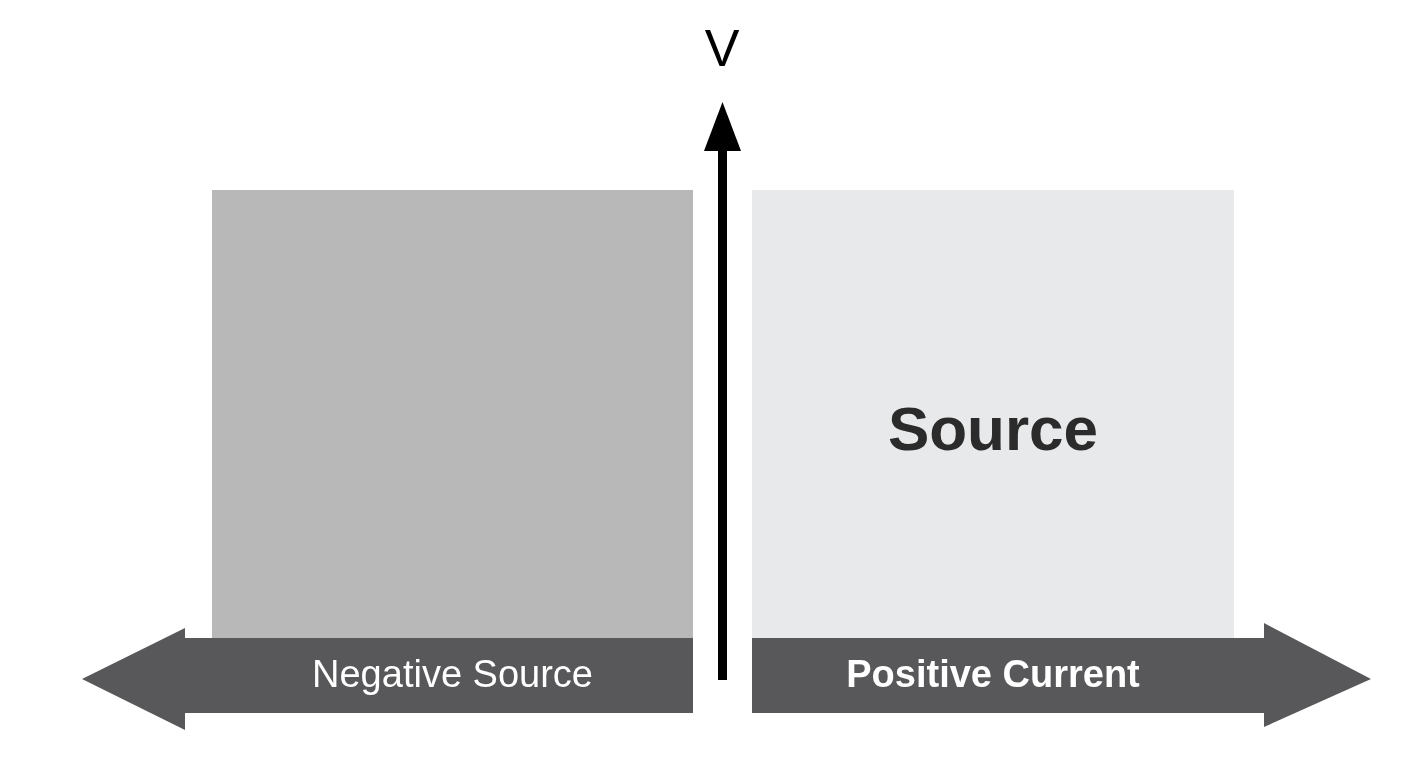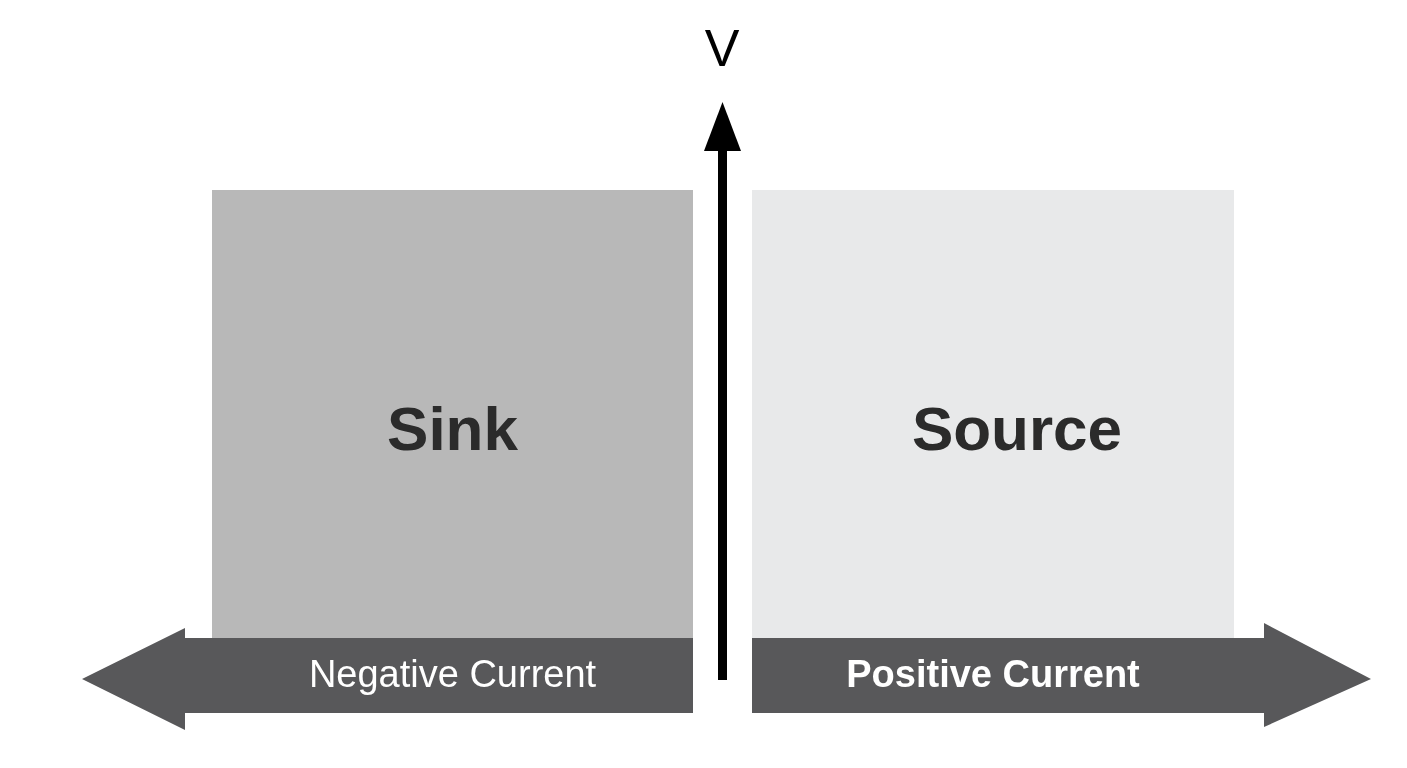--- a/index.html
+++ b/index.html
@@ -38,21 +38,20 @@
   }
   #sink-label {
     left: 212px;
     top: 398px;
     width: 481px;
   }
   #source-label {
     left: 752px;
     top: 398px;
     width: 482px;
-    margin-left: 24px;
   }
   .current-label {
     position: absolute;
     font-family: "Liberation Sans", sans-serif;
     font-weight: normal;
     font-size: 38px;
     line-height: 1;
     color: #ffffff;
     white-space: nowrap;
     text-align: center;
@@ -98,21 +97,20 @@
     <path d="M 752 638 L 1264 638 L 1264 623 L 1371 679 L 1264 727 L 1264 713 L 752 713 Z" fill="#58585a"></path>
 
     <rect x="718" y="140" width="9" height="540" fill="#000000"></rect>
 
     <path d="M 722.5 102 L 741 151 L 704 151 Z" fill="#000000"></path>
 
   </svg>
 
   <div id="voltage-axis-label">V</div>
 
-  <div id="sink-label" class="box-label">Sink</div>
 
   <div id="source-label" class="box-label">Source</div>
 
-  <div id="negative-current-label" class="current-label">Negative Current</div>
+  <div id="negative-current-label" class="current-label">Negative Source</div>
 
   <div id="positive-current-label" class="current-label">Positive Current</div>
 
 </div>
 
 </body></html>

